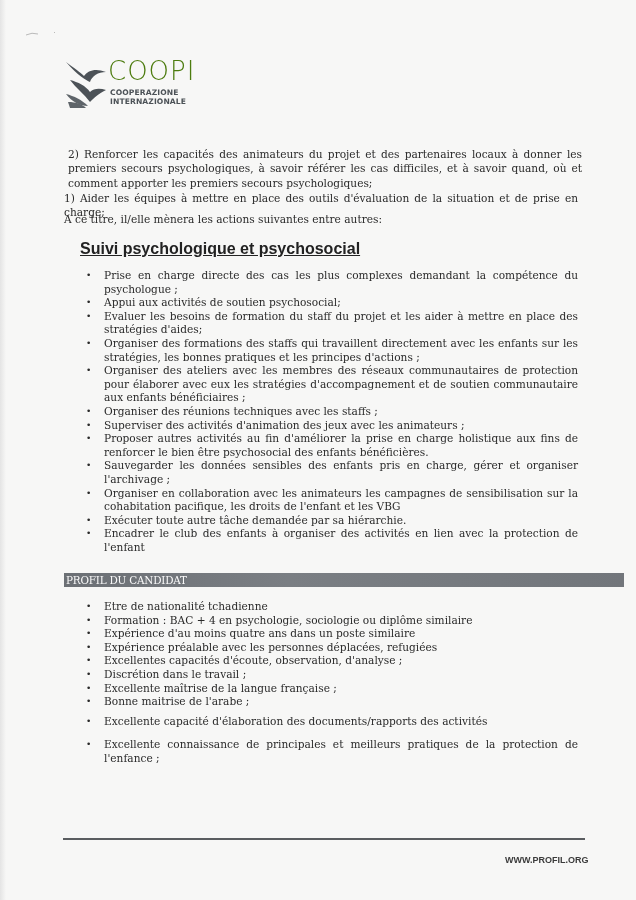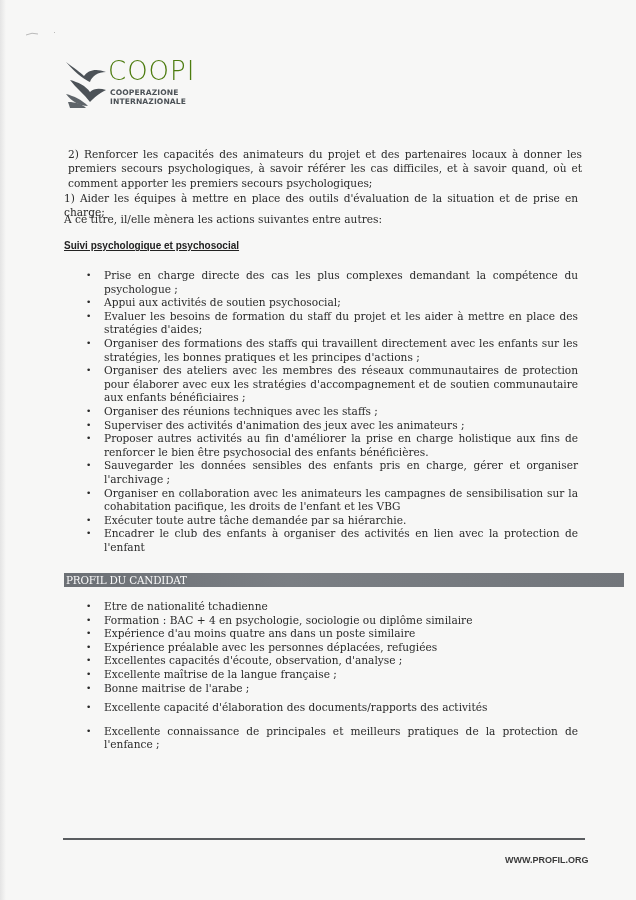--- a/index.html
+++ b/index.html
@@ -18,21 +18,21 @@
   .logo-word { position: absolute; left: 44px; top: 0px; font-family: "DejaVu Sans", sans-serif; font-size: 26px; letter-spacing: 1px; color: #4d7c0f; font-weight: 300; line-height: 30px; }
   .logo-sub { position: absolute; left: 46px; font-family: "DejaVu Sans", sans-serif; font-size: 7.6px; font-weight: bold; color: #4c5257; letter-spacing: 0.1px; line-height: 9px; }
   .logo-sub.l1 { top: 32px; }
   .logo-sub.l2 { top: 41px; }
 
   .txt { position: absolute; left: 64px; width: 514px; font-size: 10.6px; line-height: 14.3px; text-align: justify; }
   .p2 { top: 143px; }
   .p3 { top: 191px; }
   .p4 { top: 212px; }
 
-  .sec-title { position: absolute; left: 64px; top: 240px; font-family: "Liberation Sans", sans-serif; font-weight: bold; font-size: 10px; text-decoration: underline; color: #222; }
+  .sec-title { position: absolute; left: 80px; top: 240px; font-family: "Liberation Sans", sans-serif; font-weight: bold; font-size: 16px; text-decoration: underline; color: #222; }
 
   ul.bullets { position: absolute; left: 86px; width: 492px; margin: 0; padding: 0; list-style: none; font-size: 10.6px; line-height: 13.6px; }
   ul.bullets li { position: relative; padding-left: 18px; text-align: justify; margin: 0; }
   ul.bullets li::before { content: "•"; position: absolute; left: 0; top: 0; font-family: "DejaVu Sans", sans-serif; font-size: 9px; }
   .list1 { top: 269px; }
   .list2 { top: 600px; }
   .gap { margin-top: 6px !important; }
   .gap2 { margin-top: 10px !important; }
 
   .profil-bar { position: absolute; left: 64px; top: 573px; width: 560px; height: 14px; background: linear-gradient(to right,#6c7075,#7a7e83 40%,#72767b); }
@@ -86,20 +86,21 @@
   <div class="profil-bar">
     <span>PROFIL DU CANDIDAT</span>
   </div>
 
   <ul class="bullets list2">
     <li>Etre de nationalité tchadienne</li>
     <li>Formation : BAC + 4 en psychologie, sociologie ou diplôme similaire</li>
     <li>Expérience d'au moins quatre ans dans un poste similaire</li>
     <li>Expérience préalable avec les personnes déplacées, refugiées</li>
     <li>Excellentes capacités d'écoute, observation, d'analyse ;</li>
+    <li>Discrétion dans le travail ;</li>
     <li>Excellente maîtrise de la langue française ;</li>
     <li>Bonne maitrise de l'arabe ;</li>
     <li class="gap">Excellente capacité d'élaboration des documents/rapports des activités</li>
     <li class="gap2">Excellente connaissance de principales et meilleurs pratiques de la protection de l'enfance ;</li>
   </ul>
 
   <div class="footer-line"></div>
   <div class="footer-url">WWW.PROFIL.ORG</div>
 </div>
 

